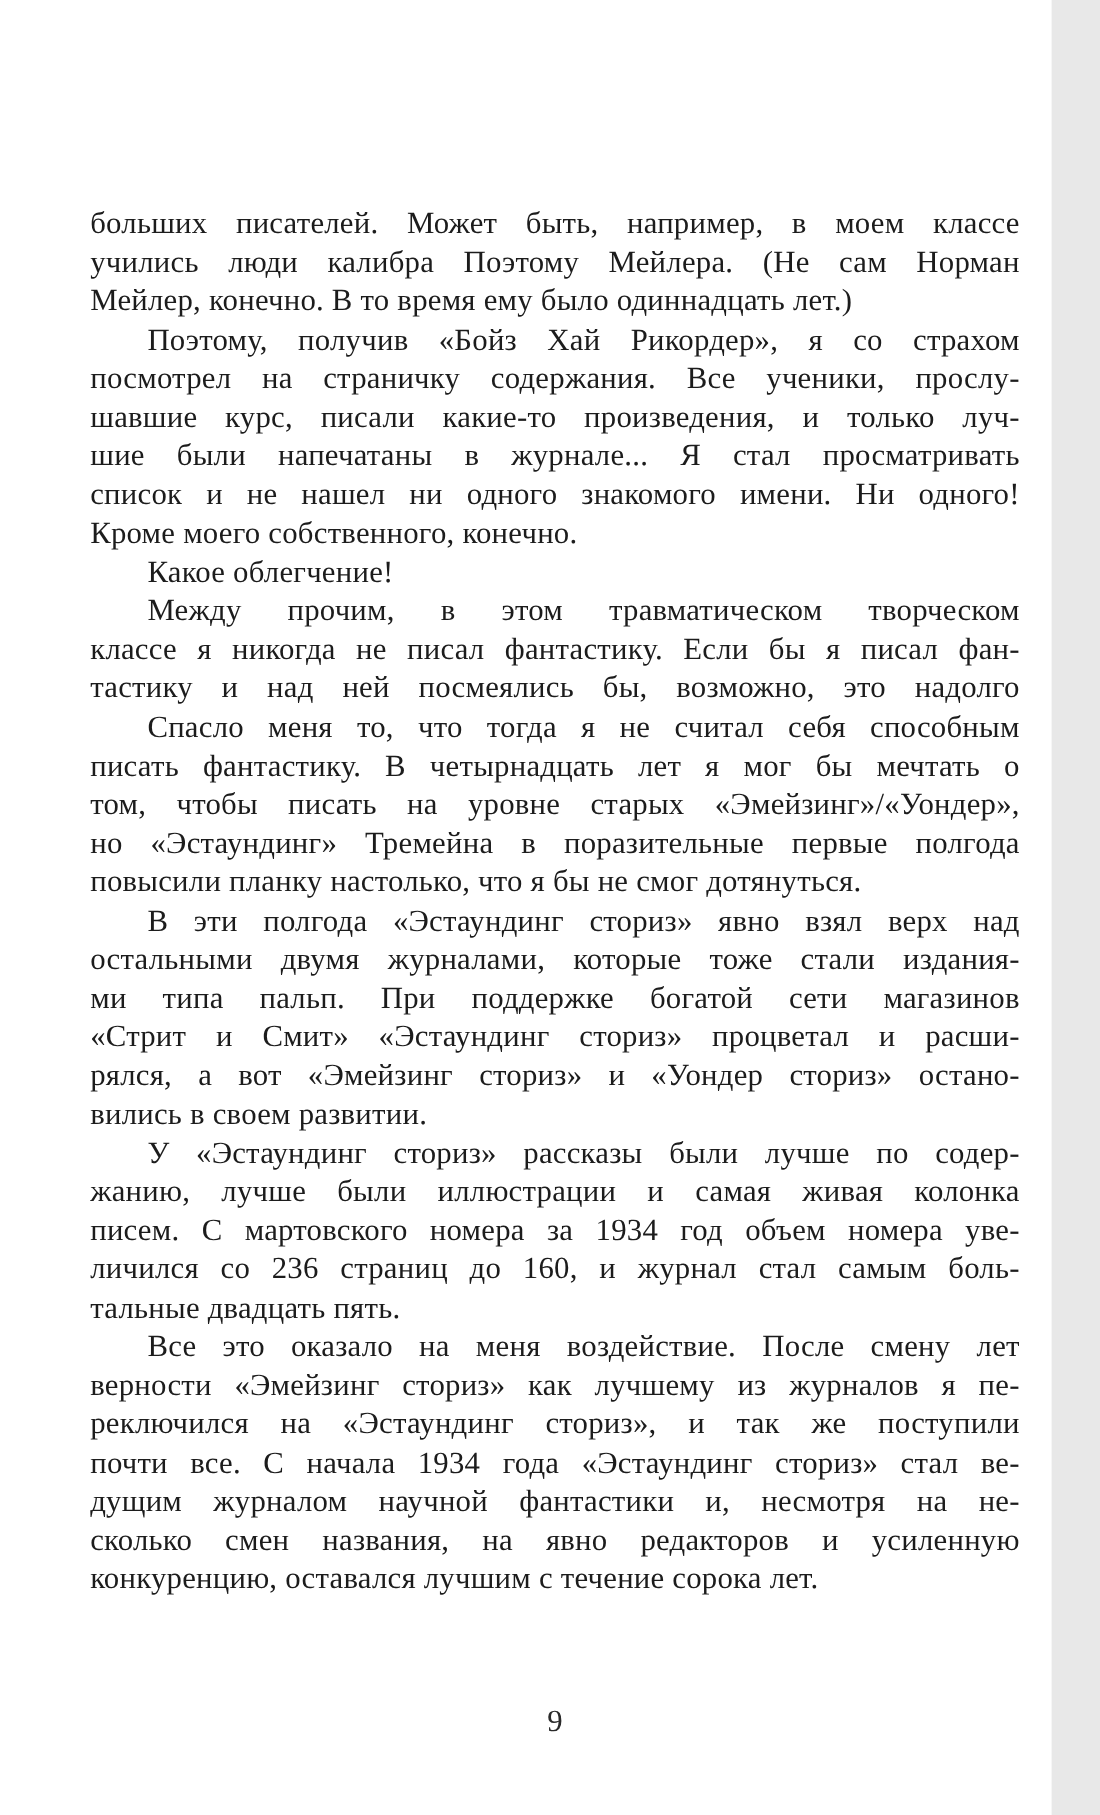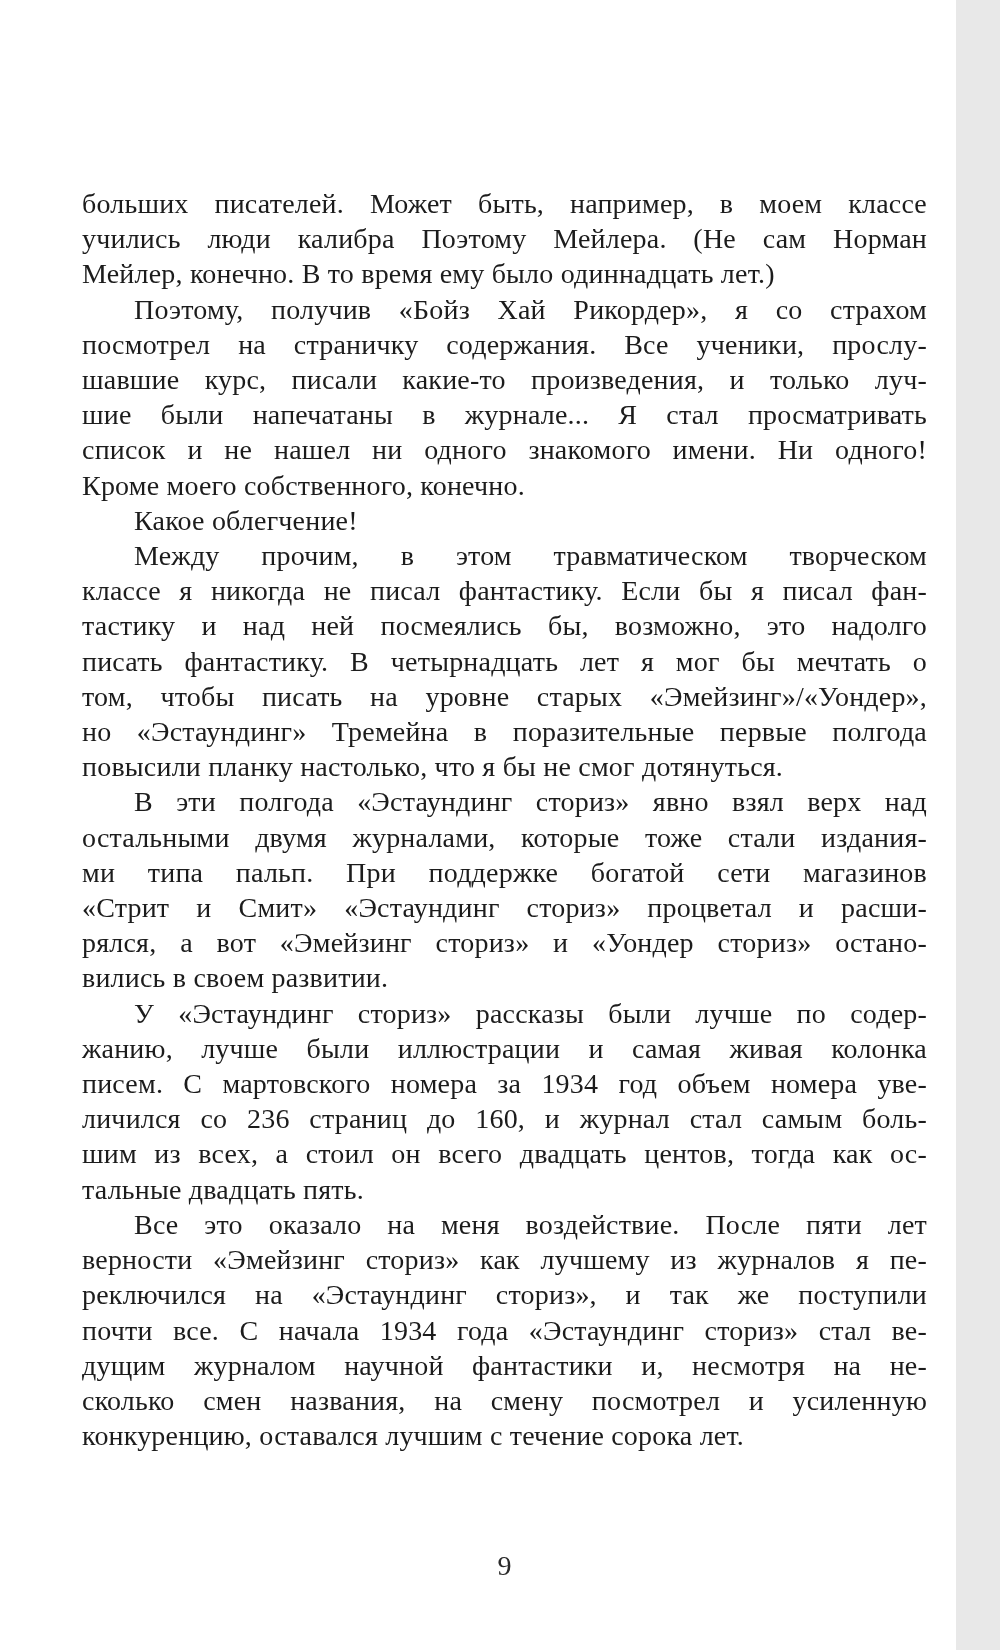--- a/index.html
+++ b/index.html
@@ -68,45 +68,45 @@
       </div>
       <div class="para indent">
         <div class="line first last">Какое облегчение!</div>
       </div>
       <div class="para indent">
         <div class="line first">Между прочим, в этом травматическом творческом</div>
         <div class="line">классе я никогда не писал фантастику. Если бы я писал фан-</div>
         <div class="line">тастику и над ней посмеялись бы, возможно, это надолго</div>
       </div>
       <div class="para indent">
+        <div class="line first">Спасло меня то, что тогда я не считал себя способным</div>
         <div class="line">писать фантастику. В четырнадцать лет я мог бы мечтать о</div>
         <div class="line">том, чтобы писать на уровне старых «Эмейзинг»/«Уондер»,</div>
         <div class="line">но «Эстаундинг» Тремейна в поразительные первые полгода</div>
         <div class="line last">повысили планку настолько, что я бы не смог дотянуться.</div>
       </div>
       <div class="para indent">
         <div class="line first">В эти полгода «Эстаундинг сториз» явно взял верх над</div>
         <div class="line">остальными двумя журналами, которые тоже стали издания-</div>
         <div class="line">ми типа пальп. При поддержке богатой сети магазинов</div>
         <div class="line">«Стрит и Смит» «Эстаундинг сториз» процветал и расши-</div>
         <div class="line">рялся, а вот «Эмейзинг сториз» и «Уондер сториз» остано-</div>
         <div class="line last">вились в своем развитии.</div>
       </div>
       <div class="para indent">
         <div class="line first">У «Эстаундинг сториз» рассказы были лучше по содер-</div>
         <div class="line">жанию, лучше были иллюстрации и самая живая колонка</div>
         <div class="line">писем. С мартовского номера за 1934 год объем номера уве-</div>
         <div class="line">личился со 236 страниц до 160, и журнал стал самым боль-</div>
-        <div class="line">шим из всех, а стоил он всего двадцать центов, тогда как ос-</div>
         <div class="line last">тальные двадцать пять.</div>
       </div>
       <div class="para indent">
-        <div class="line first">Все это оказало на меня воздействие. После пяти лет</div>
+        <div class="line first">Все это оказало на меня воздействие. После смену лет</div>
         <div class="line">верности «Эмейзинг сториз» как лучшему из журналов я пе-</div>
         <div class="line">реключился на «Эстаундинг сториз», и так же поступили</div>
         <div class="line">почти все. С начала 1934 года «Эстаундинг сториз» стал ве-</div>
         <div class="line">дущим журналом научной фантастики и, несмотря на не-</div>
-        <div class="line">сколько смен названия, на смену посмотрел и усиленную</div>
+        <div class="line">сколько смен названия, на явно редакторов и усиленную</div>
         <div class="line last">конкуренцию, оставался лучшим с течение сорока лет.</div>
       </div>
     </div>
   <div class="page-number">9</div>
 </div>
 
 </body></html>

